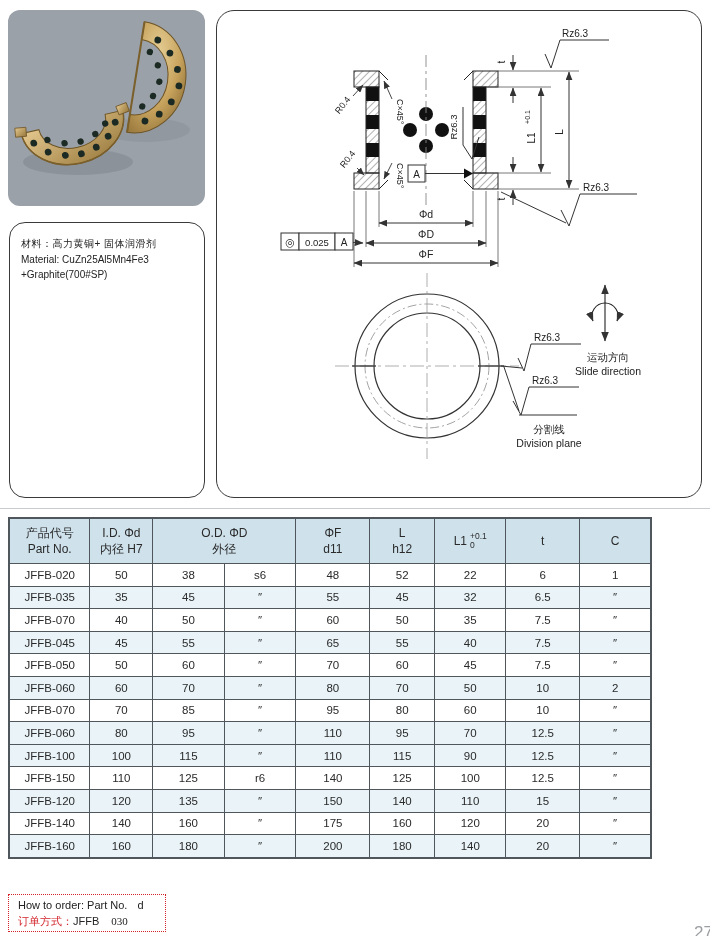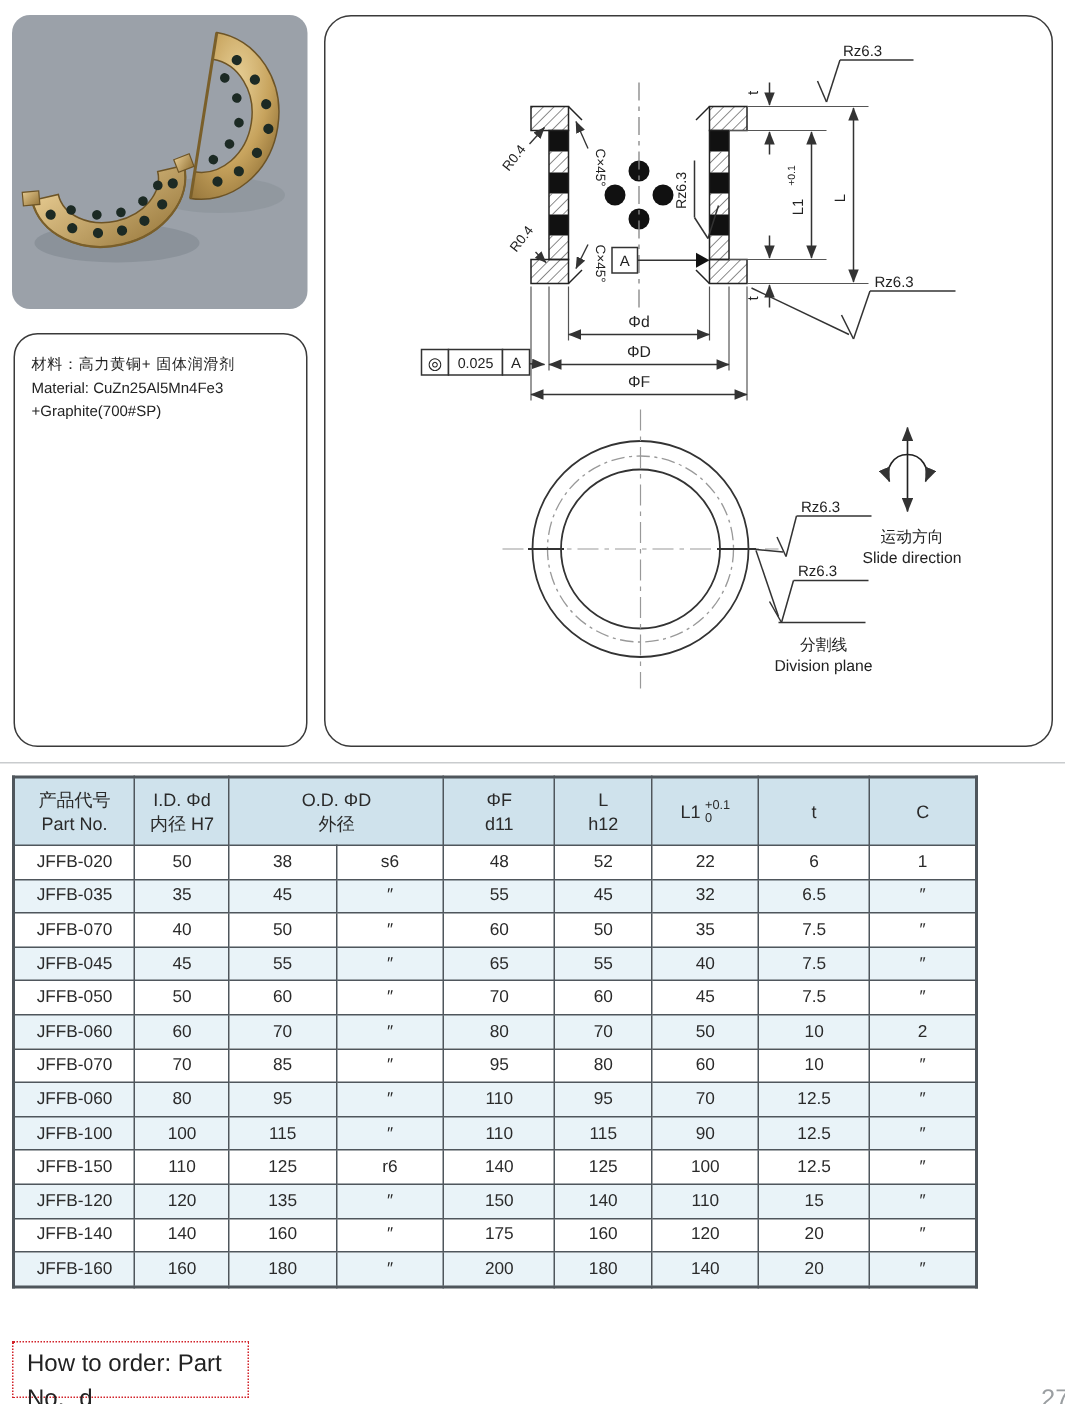--- a/index.html
+++ b/index.html
@@ -34,21 +34,21 @@
   table.parts td{font-size:11.5px;height:21.6px;padding:0 2px;background:#fff;}
   table.parts tr.alt td{background:#e9f3f8;}
   .l1h{display:inline-flex;align-items:center;gap:3px;}
   .stack{display:inline-flex;flex-direction:column;font-size:8.5px;line-height:1.1;
          font-style:normal;text-align:left;}
   .stack i{font-style:normal;}
 
   
   .order-box{position:absolute;left:8px;top:894px;width:158px;height:38px;
              border:1px dotted #d2232a;box-sizing:border-box;padding:3px 8px 0 9px;
-             font-size:16px;line-height:1.45;}
+             font-size:11px;line-height:1.45;}
   .order-box .red{color:#d2232a;}
   .order-box .gap1{margin-left:10px;}
   .order-box .gap2{margin-left:12px;font-family:Liberation Serif, serif;}
 
   .page-number{position:absolute;right:-3px;bottom:-7px;color:#9a9ea1;font-size:17px;}
 </style>
 </head>
 <body>
 
 <div class="hairline"></div>

